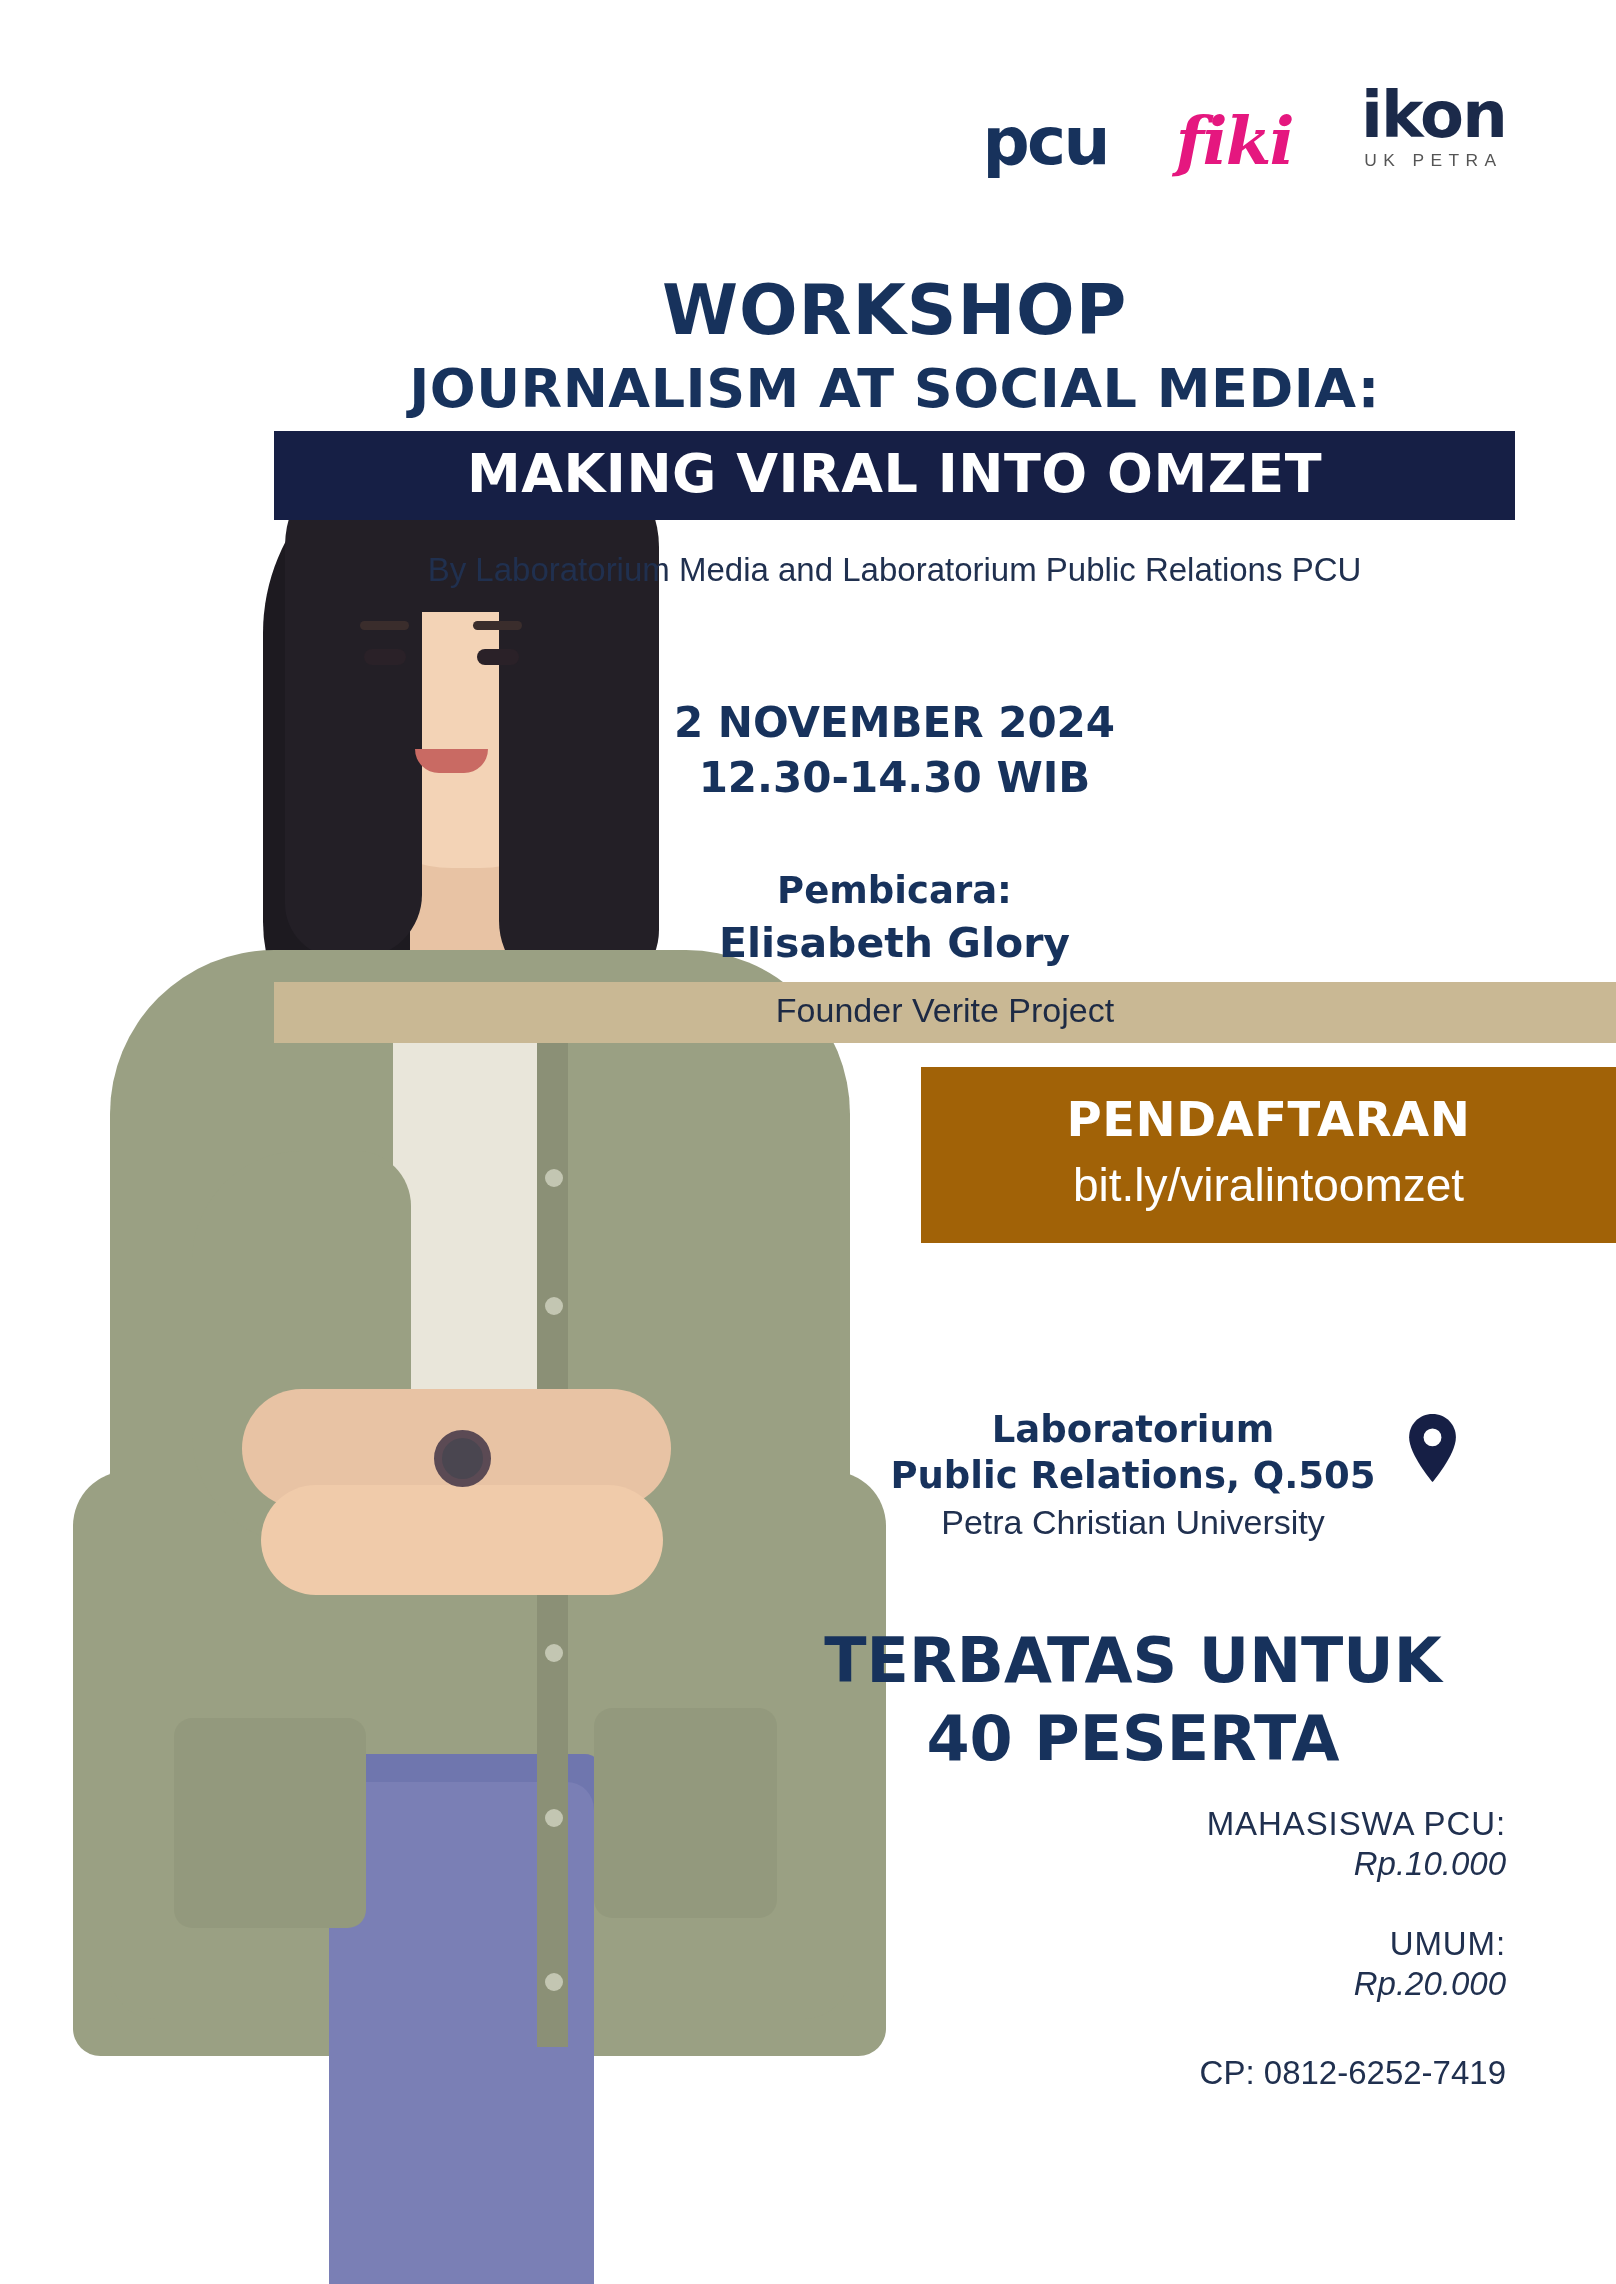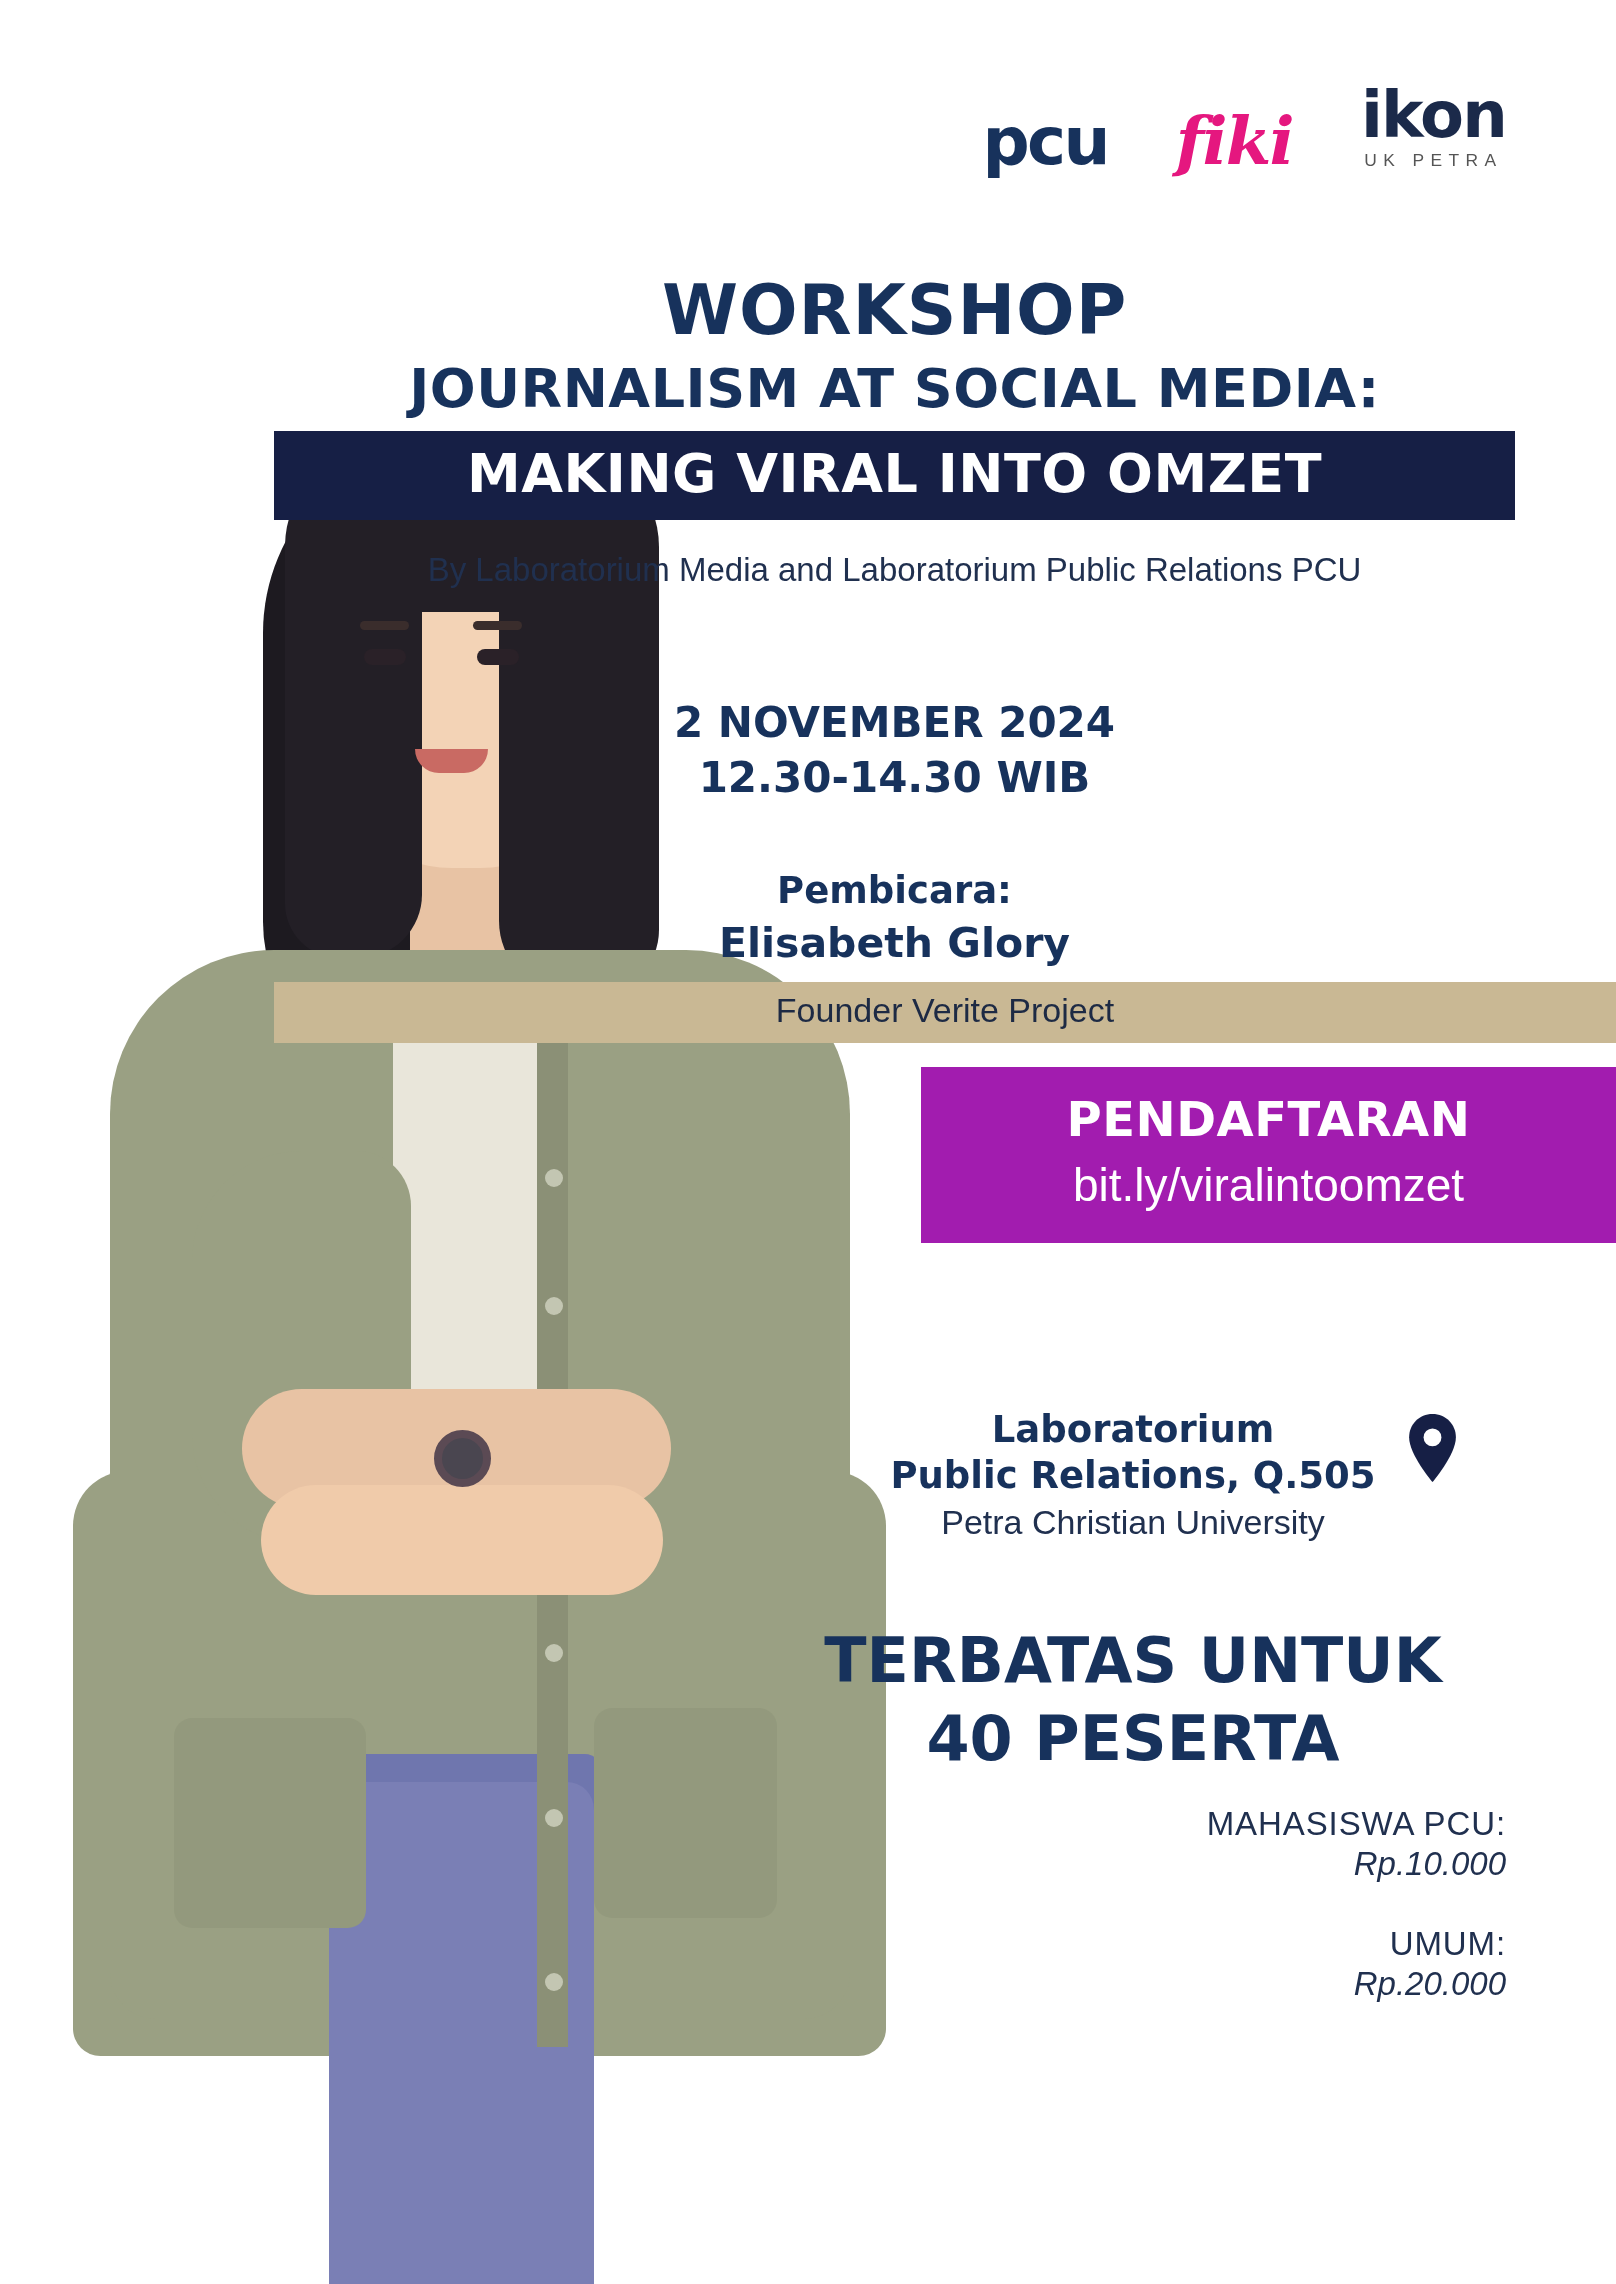--- a/index.html
+++ b/index.html
@@ -164,21 +164,21 @@
     margin-left: 0;
     text-align: center;
   }
 
   
   .registration {
     position: absolute;
     top: 1067px;
     left: 921px;
     width: 695px;
-    background: #a21caf;
+    background: #a16207;
     color: #ffffff;
     text-align: center;
     padding: 24px 18.3px 31px 18.3px;
   }
   .registration-title {
     font-size: 48px;
     font-weight: bold;
     letter-spacing: 0.5px;
     font-family: "DejaVu Sans", sans-serif;
   }
@@ -505,16 +505,17 @@
     <div>TERBATAS UNTUK</div>
     <div>40 PESERTA</div>
   </div>
 
   <div class="price-block">
     <div class="price-label">MAHASISWA PCU:</div>
     <div class="price-value">Rp.10.000</div>
     <div class="price-gap"></div>
     <div class="price-label">UMUM:</div>
     <div class="price-value">Rp.20.000</div>
+    <div class="cp-line">CP: 0812-6252-7419</div>
   </div>
 
 </div>
 
 
 </body></html>

